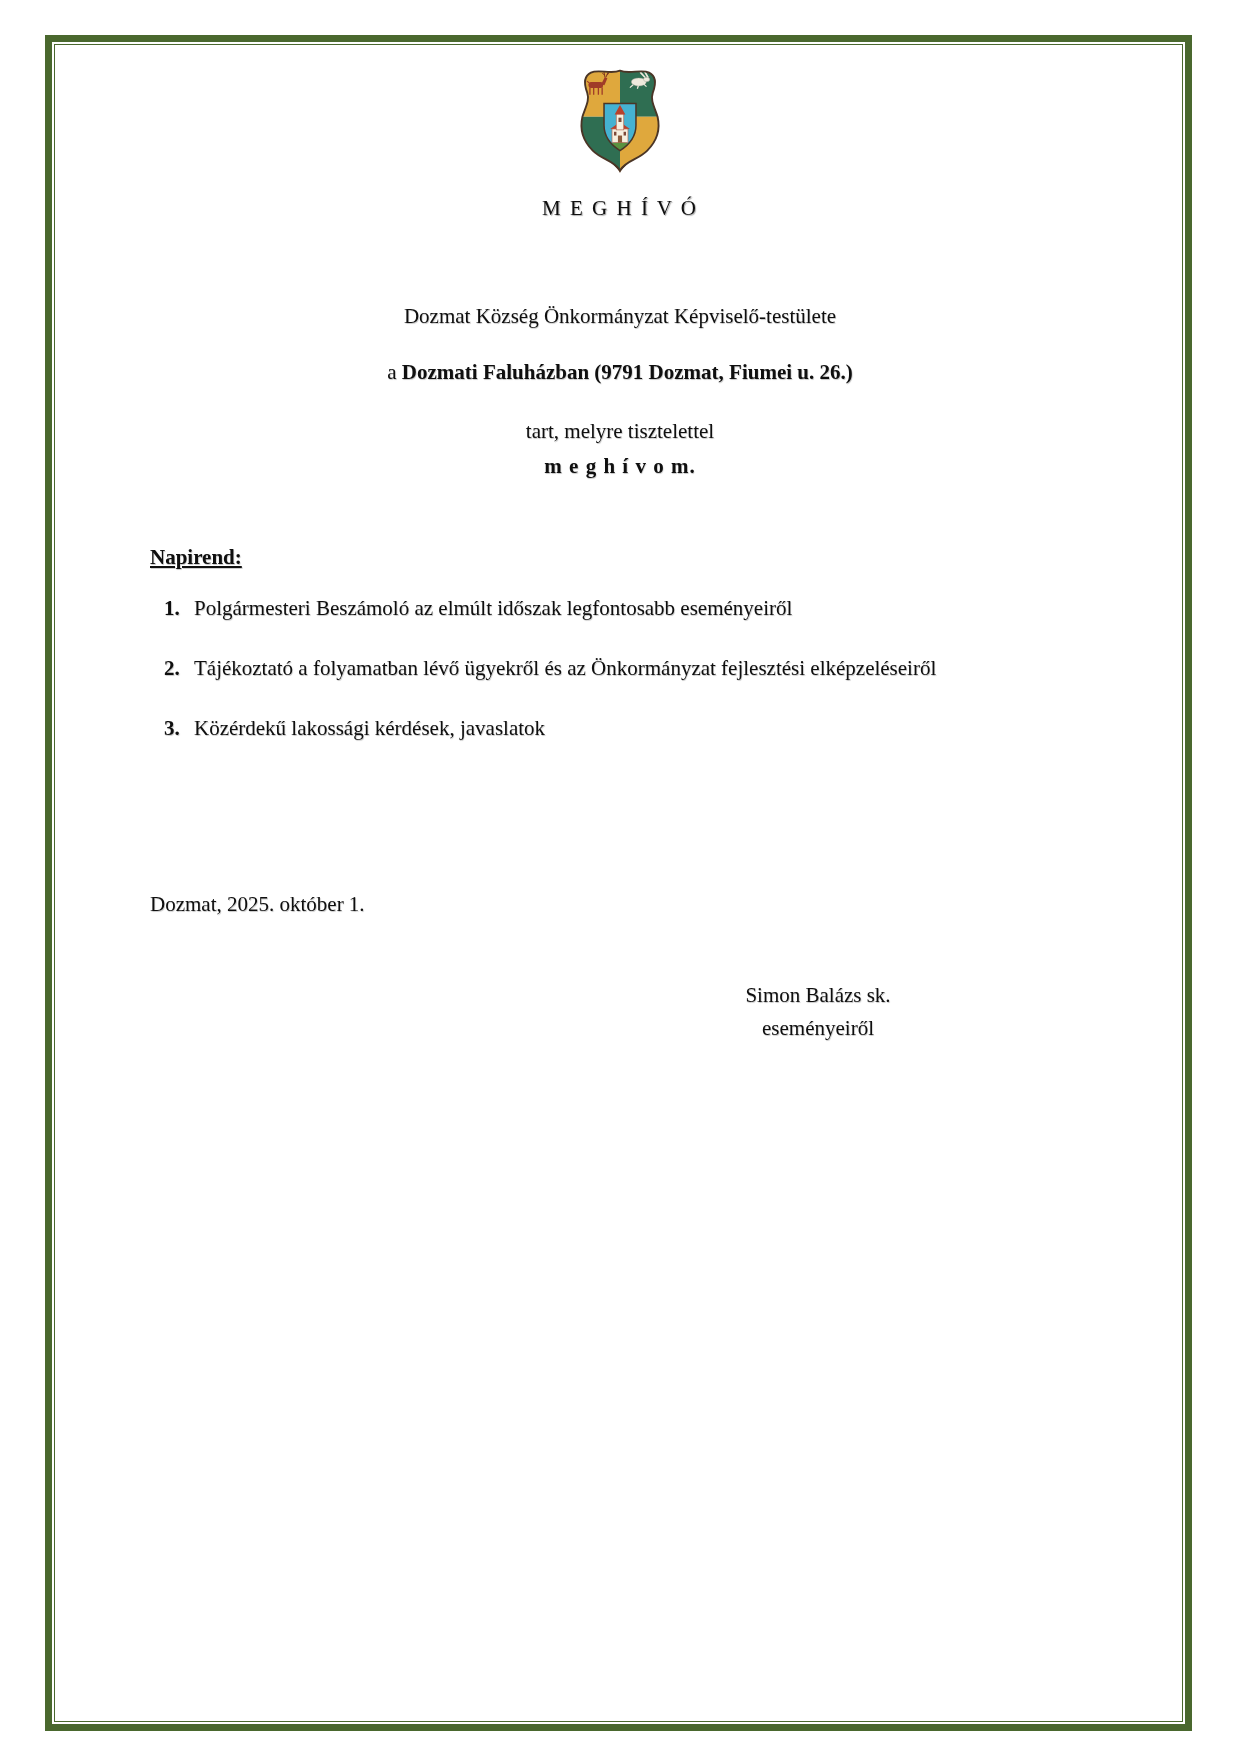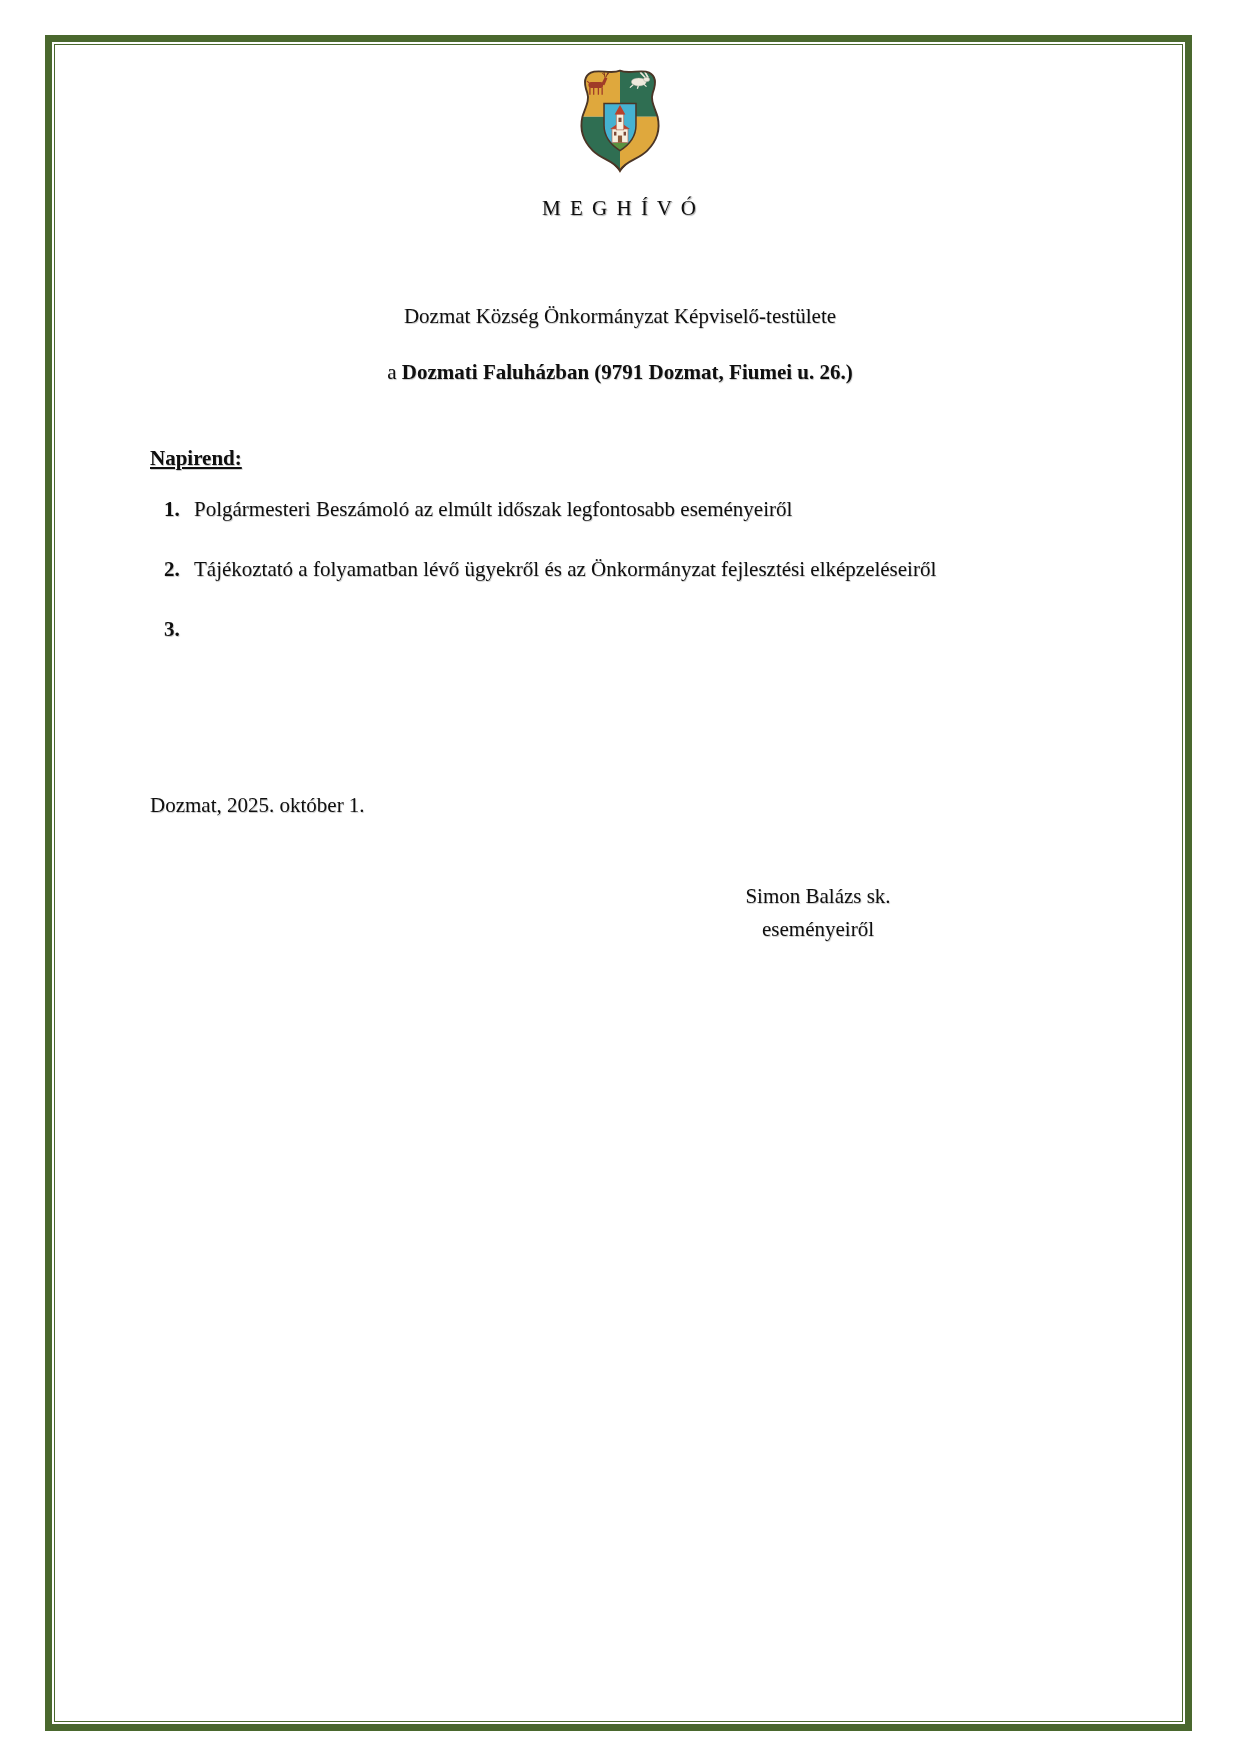--- a/index.html
+++ b/index.html
@@ -161,33 +161,38 @@
     </div>
 
     <h1 class="title">M E G H Í V Ó</h1>
 
     <p class="center org">Dozmat Község Önkormányzat Képviselő-testülete</p>
 
 
     <p class="center location"><span>a </span><span class="bold">Dozmati Faluházban (9791 Dozmat, Fiumei u. 26.)</span></p>
 
 
+    <p class="center invite">
+      <span>tart, melyre tisztelettel</span><br>
+      <span class="spaced">m e g h í v o m.</span>
+    </p>
 
     <p class="napirend">Napirend:</p>
 
     <div class="agenda-item">
       <span class="agenda-num">1.</span>
       <span>Polgármesteri Beszámoló az elmúlt időszak legfontosabb eseményeiről</span>
     </div>
     <div class="agenda-item">
       <span class="agenda-num">2.</span>
       <span>Tájékoztató a folyamatban lévő ügyekről és az Önkormányzat fejlesztési elképzeléseiről</span>
     </div>
     <div class="agenda-item">
       <span class="agenda-num">3.</span>
+      <span>Közérdekű lakossági kérdések, javaslatok</span>
     </div>
 
 
 
     <p class="dateline">Dozmat, 2025. október 1.</p>
 
     <div class="signature">
       <span>Simon Balázs sk.</span><br>
       <span>eseményeiről</span>
     </div>

